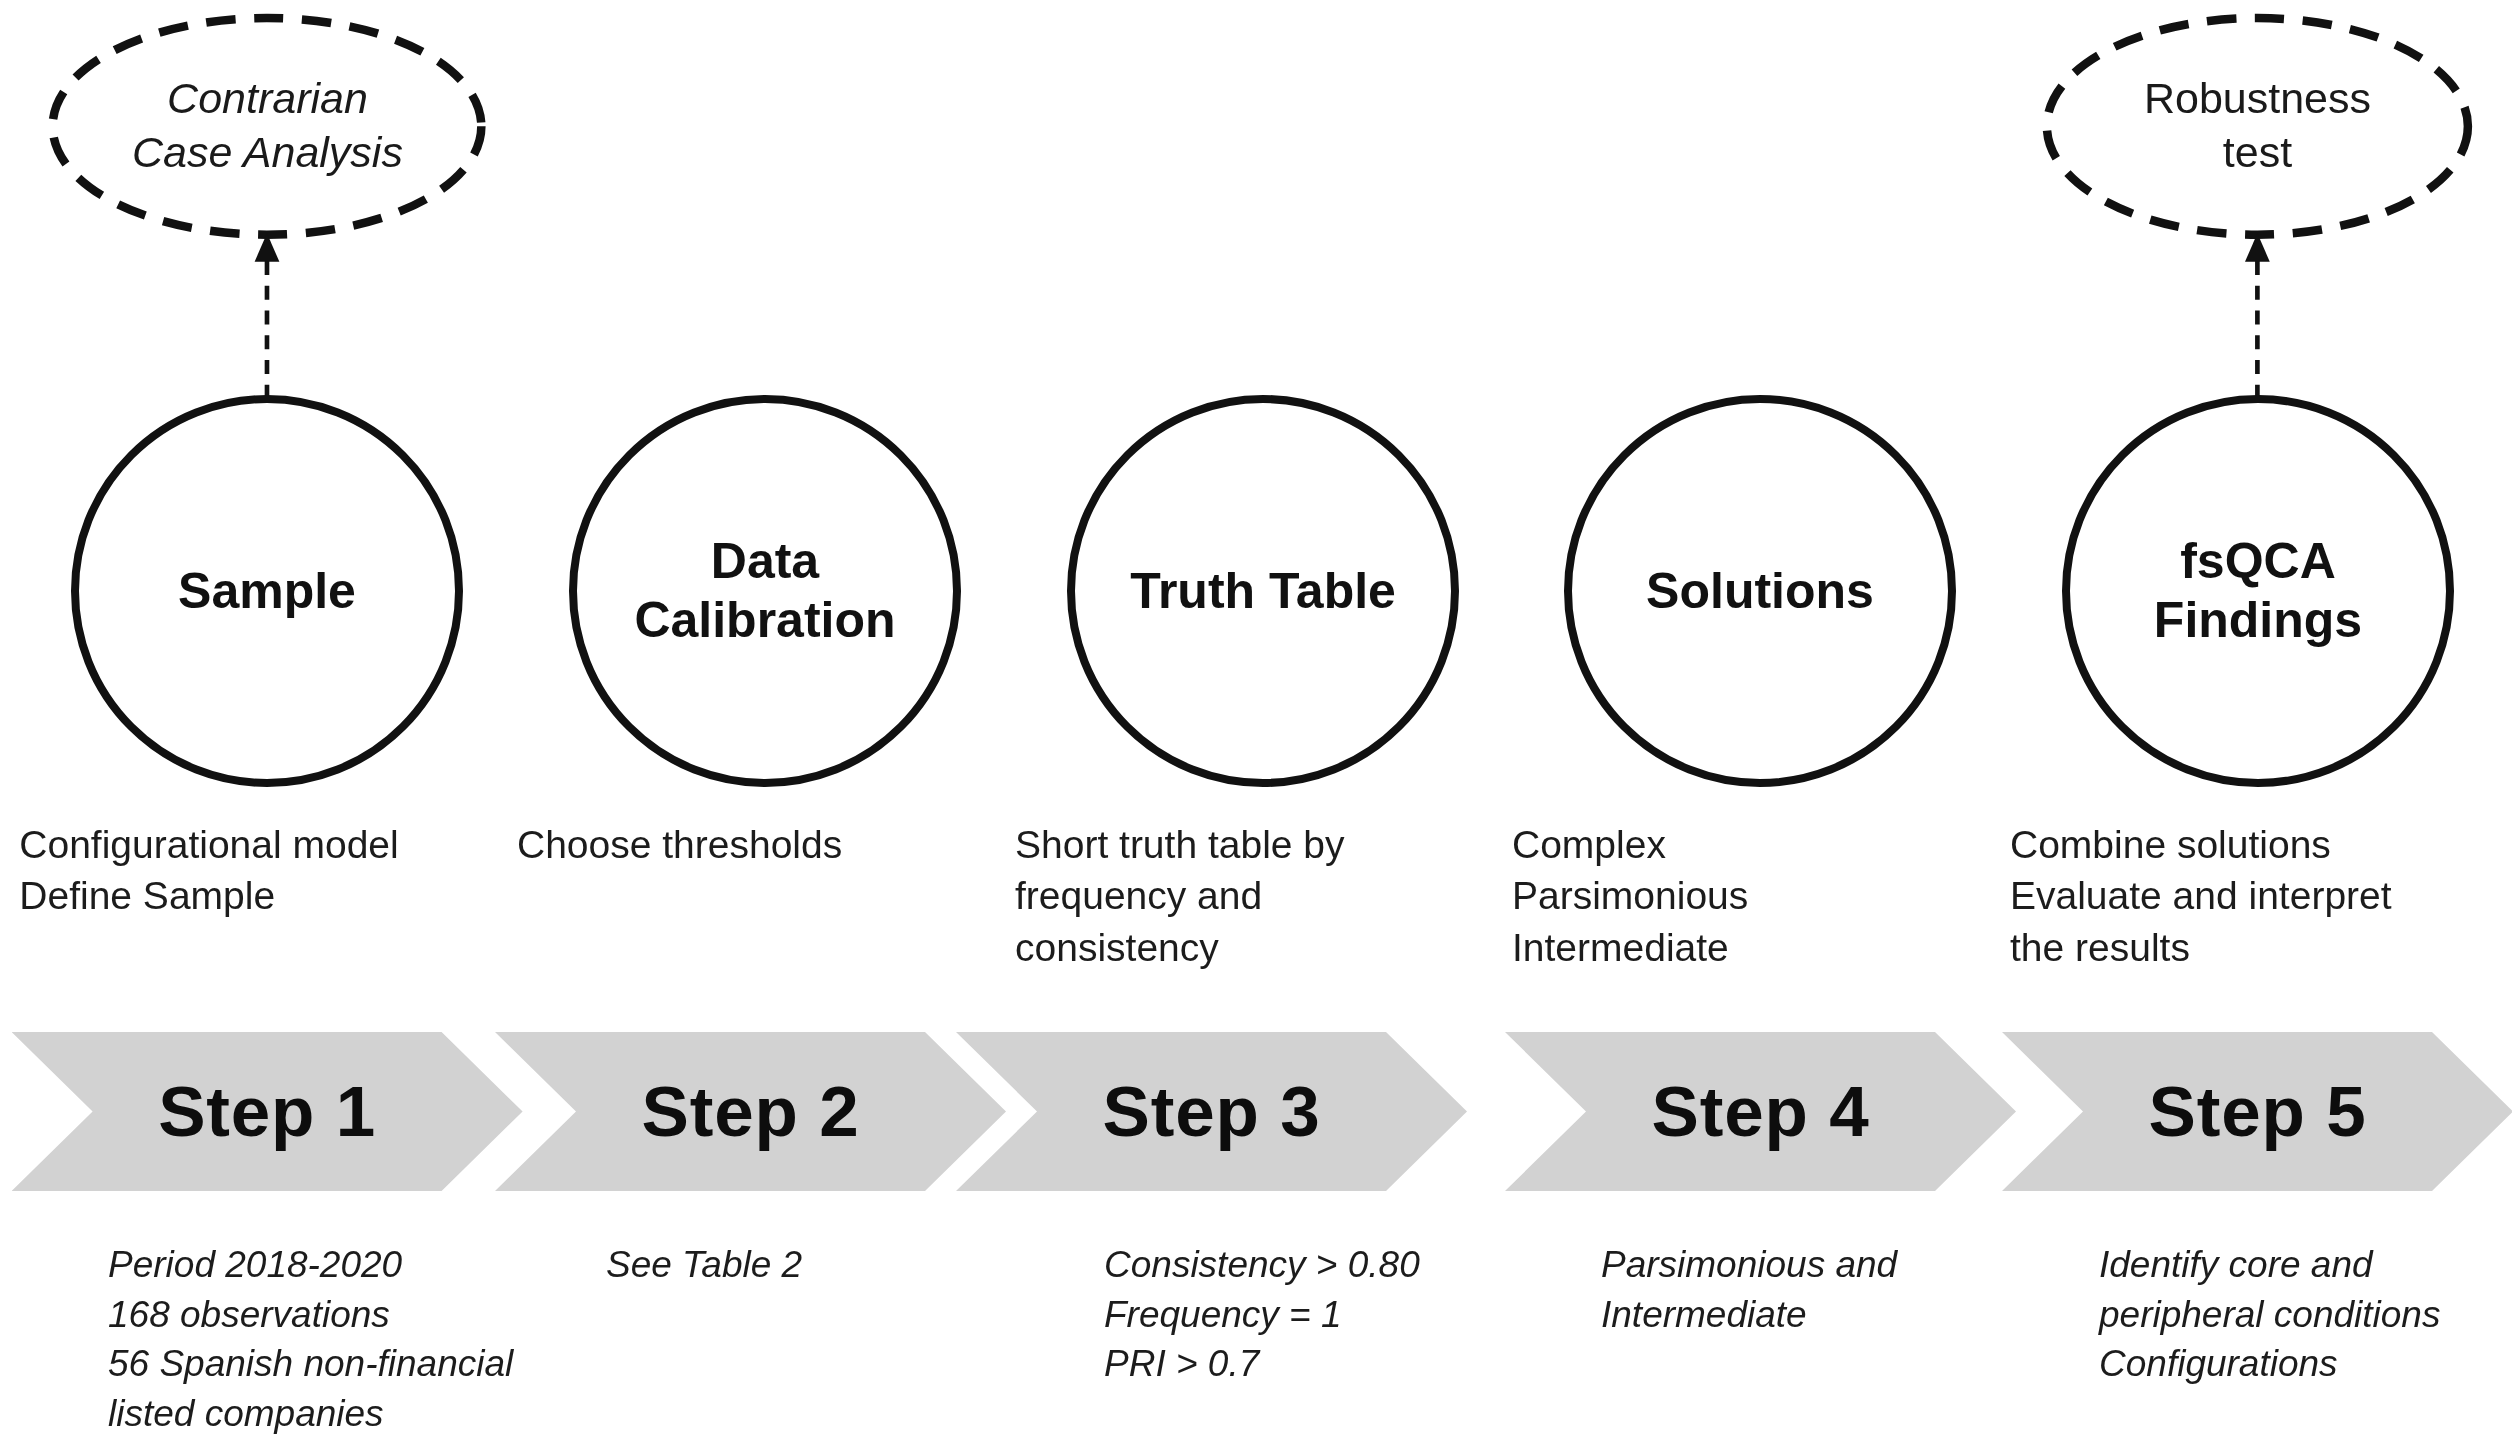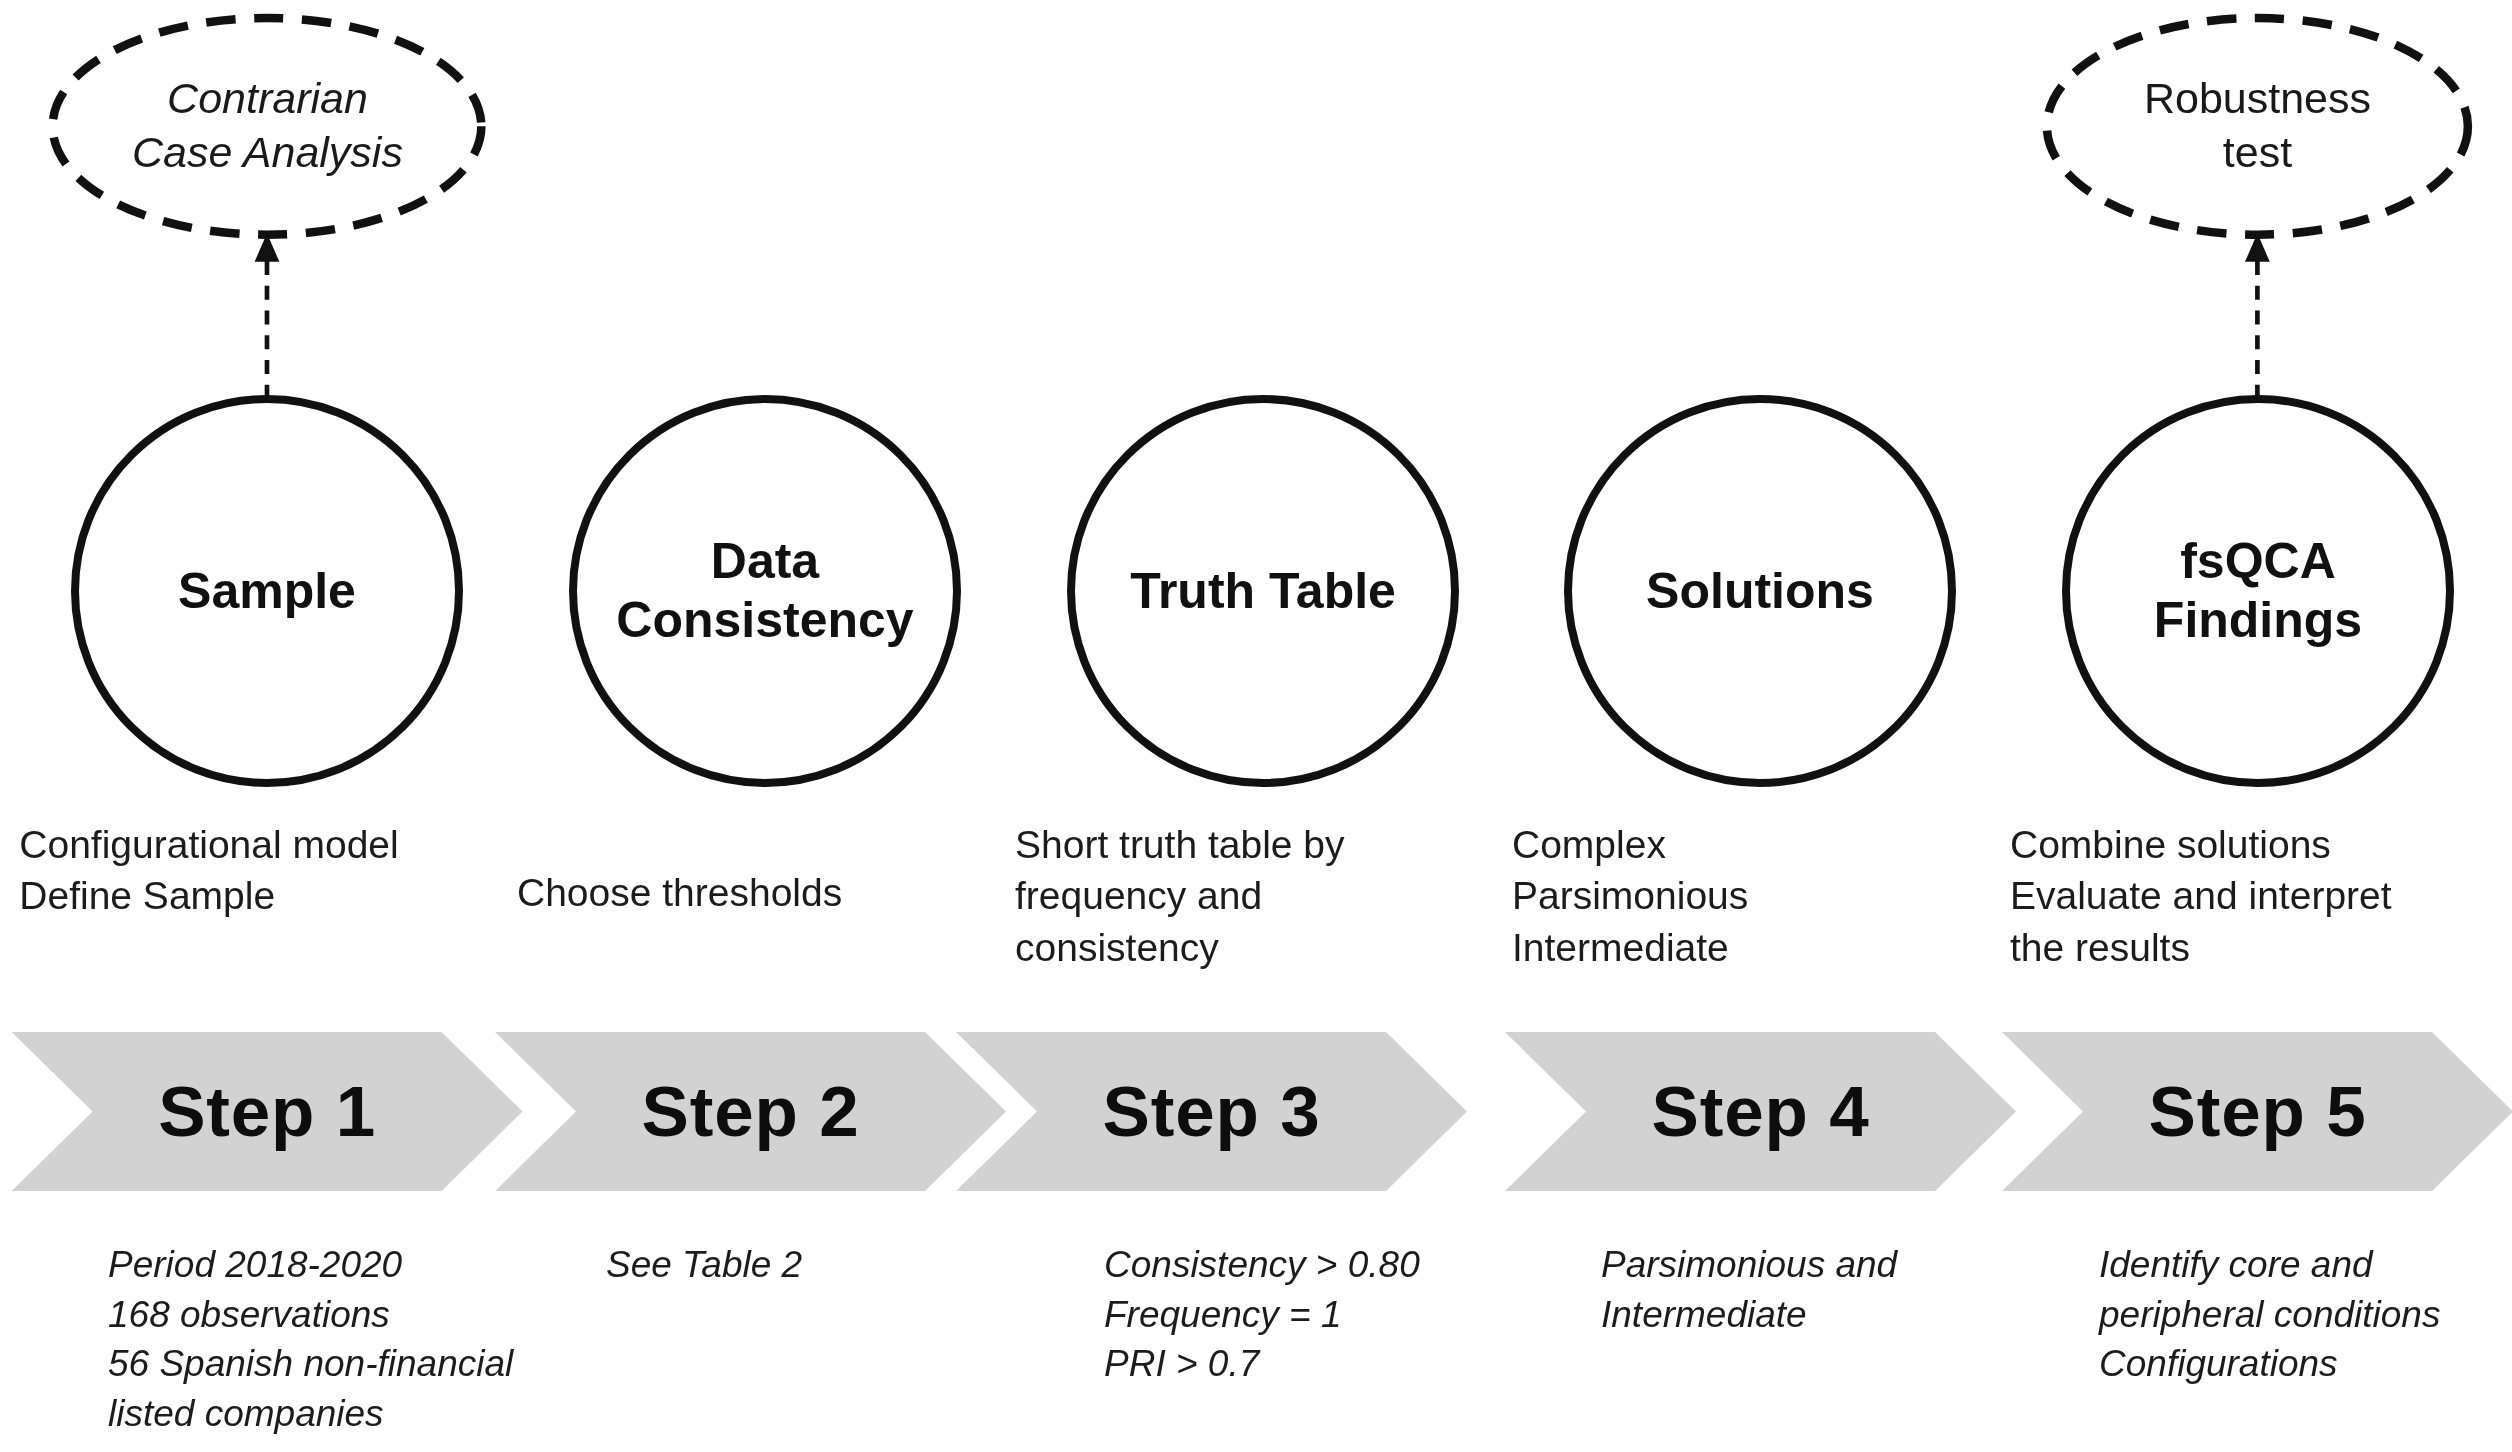--- a/index.html
+++ b/index.html
@@ -68,29 +68,29 @@
     <path d="M2917 301 L2901 338 L2933 338 Z" fill="#111111"></path>
   </svg>
 
   <div class="callout-label multiline" style="left:74px;top:31px;width:387px;height:190px;font-style:italic;">Contrarian
 Case Analysis</div>
   <div class="callout-label multiline" style="left:2068px;top:31px;width:379px;height:190px;">Robustness
 test</div>
 
   <div class="circle multiline" style="left:71px;">Sample</div>
   <div class="circle multiline" style="left:569px;">Data
-Consistency</div>
+Calibration</div>
   <div class="circle multiline" style="left:1067px;">Truth Table</div>
   <div class="circle multiline" style="left:1564px;">Solutions</div>
   <div class="circle multiline" style="left:2062px;">fsQCA
 Findings</div>
 
   <div class="circle-note multiline" style="left:19.3px;">Configurational model
 Define Sample</div>
-  <div class="circle-note multiline" style="left:517px;margin-top:48px;">Choose thresholds</div>
+  <div class="circle-note multiline" style="left:517px;">Choose thresholds</div>
   <div class="circle-note multiline" style="left:1015px;">Short truth table by
 frequency and
 consistency</div>
   <div class="circle-note multiline" style="left:1512px;">Complex
 Parsimonious
 Intermediate</div>
   <div class="circle-note multiline" style="left:2010px;">Combine solutions
 Evaluate and interpret
 the results</div>
 

